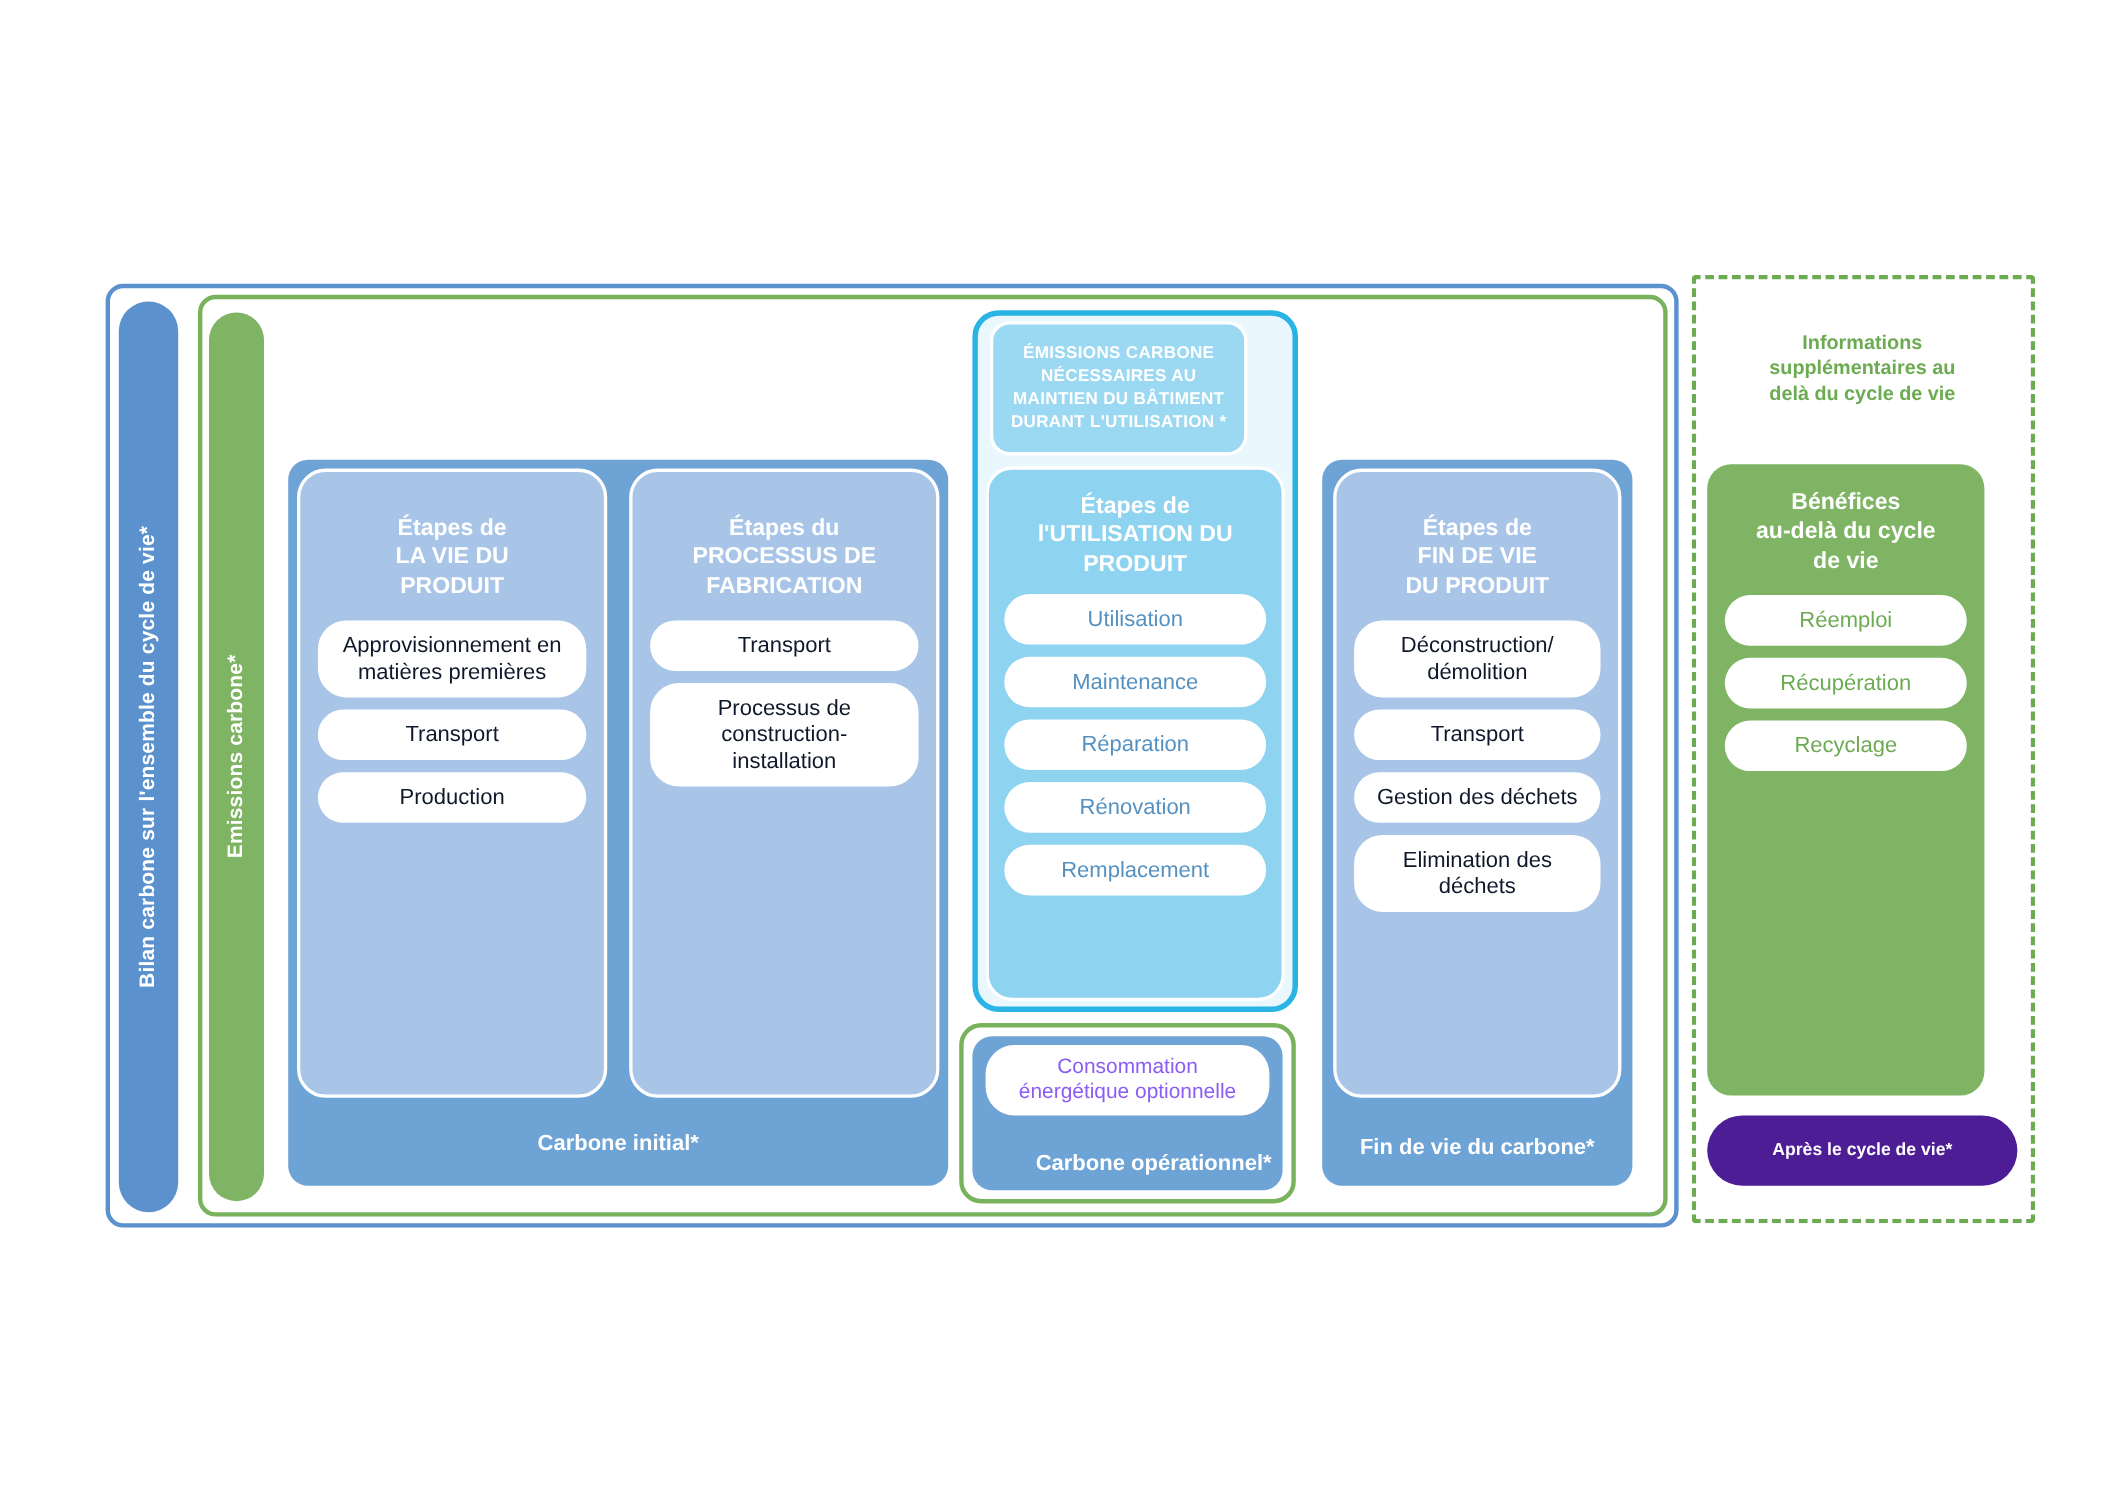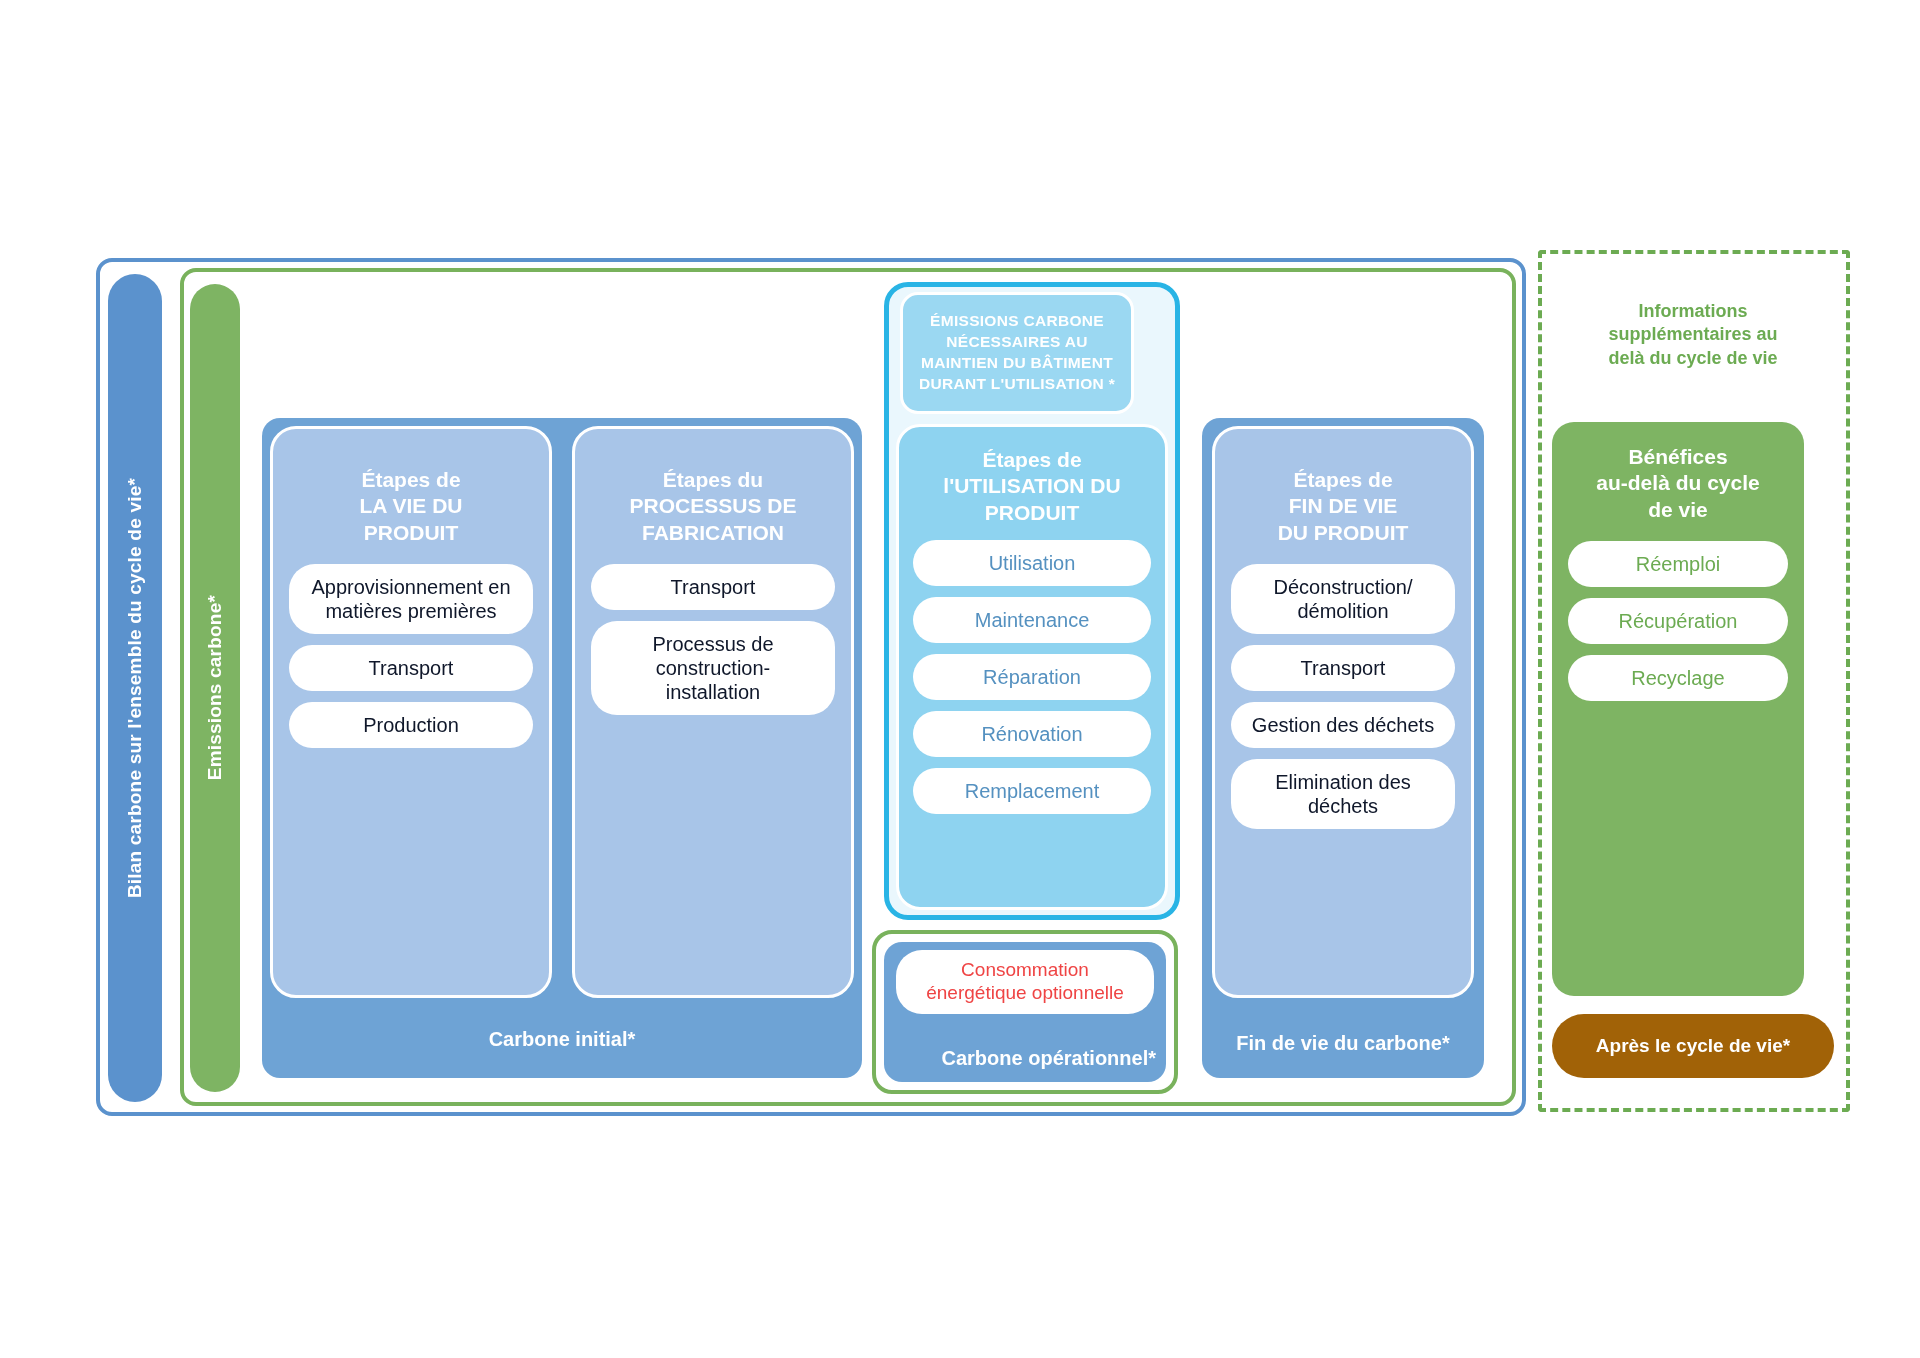--- a/index.html
+++ b/index.html
@@ -104,43 +104,43 @@
     left:896px; top:424px; width:272px; height:486px;
     background:#8ed3f0; border-radius:24px; border:3px solid #ffffff;
     display:flex; flex-direction:column; align-items:center; padding:0 14px;
   }
   #col-use .stage-title{ margin:20px 0 14px 0; }
   #col-use .pill{ color:#5591c0; }
 
   
   #consumption-pill{
     position:absolute; left:896px; top:950px; width:258px;
-    background:#fff; border-radius:26px; color:#ef4444; font-size:19px;
+    background:#fff; border-radius:26px; color:#8b5cf6; font-size:19px;
     line-height:1.2; text-align:center; padding:9px 6px; box-sizing:border-box;
     white-space:pre-line;
   }
 
   
   #benefits-title{
     left:1552px; top:300px; width:282px;
     color:#6cab52; font-weight:bold; font-size:18px; line-height:1.3;
     text-align:center; white-space:pre-line;
   }
   #benefits-block{
     left:1552px; top:422px; width:252px; height:574px;
     background:#7eb463; border-radius:22px;
     display:flex; flex-direction:column; align-items:center; padding:0 16px;
   }
   #benefits-block .stage-title{ margin:22px 0 18px 0; }
   #benefits-block .pill{ color:#6cab52; }
   #after-lifecycle-pill{
     left:1552px; top:1014px; width:282px; height:64px;
-    background:#a16207; border-radius:32px;
+    background:#4c1d95; border-radius:32px;
     display:flex;align-items:center;justify-content:center;
-    color:#fff; font-weight:bold; font-size:19px;
+    color:#fff; font-weight:bold; font-size:16px;
   }
 </style>
 </head>
 <body>
 
 <div class="abs" id="outer-blue-frame"></div>
 <div class="abs" id="inner-green-frame"></div>
 <div class="abs" id="dashed-green-frame"></div>
 
 <div class="abs vbar" id="bar-lifecycle">

